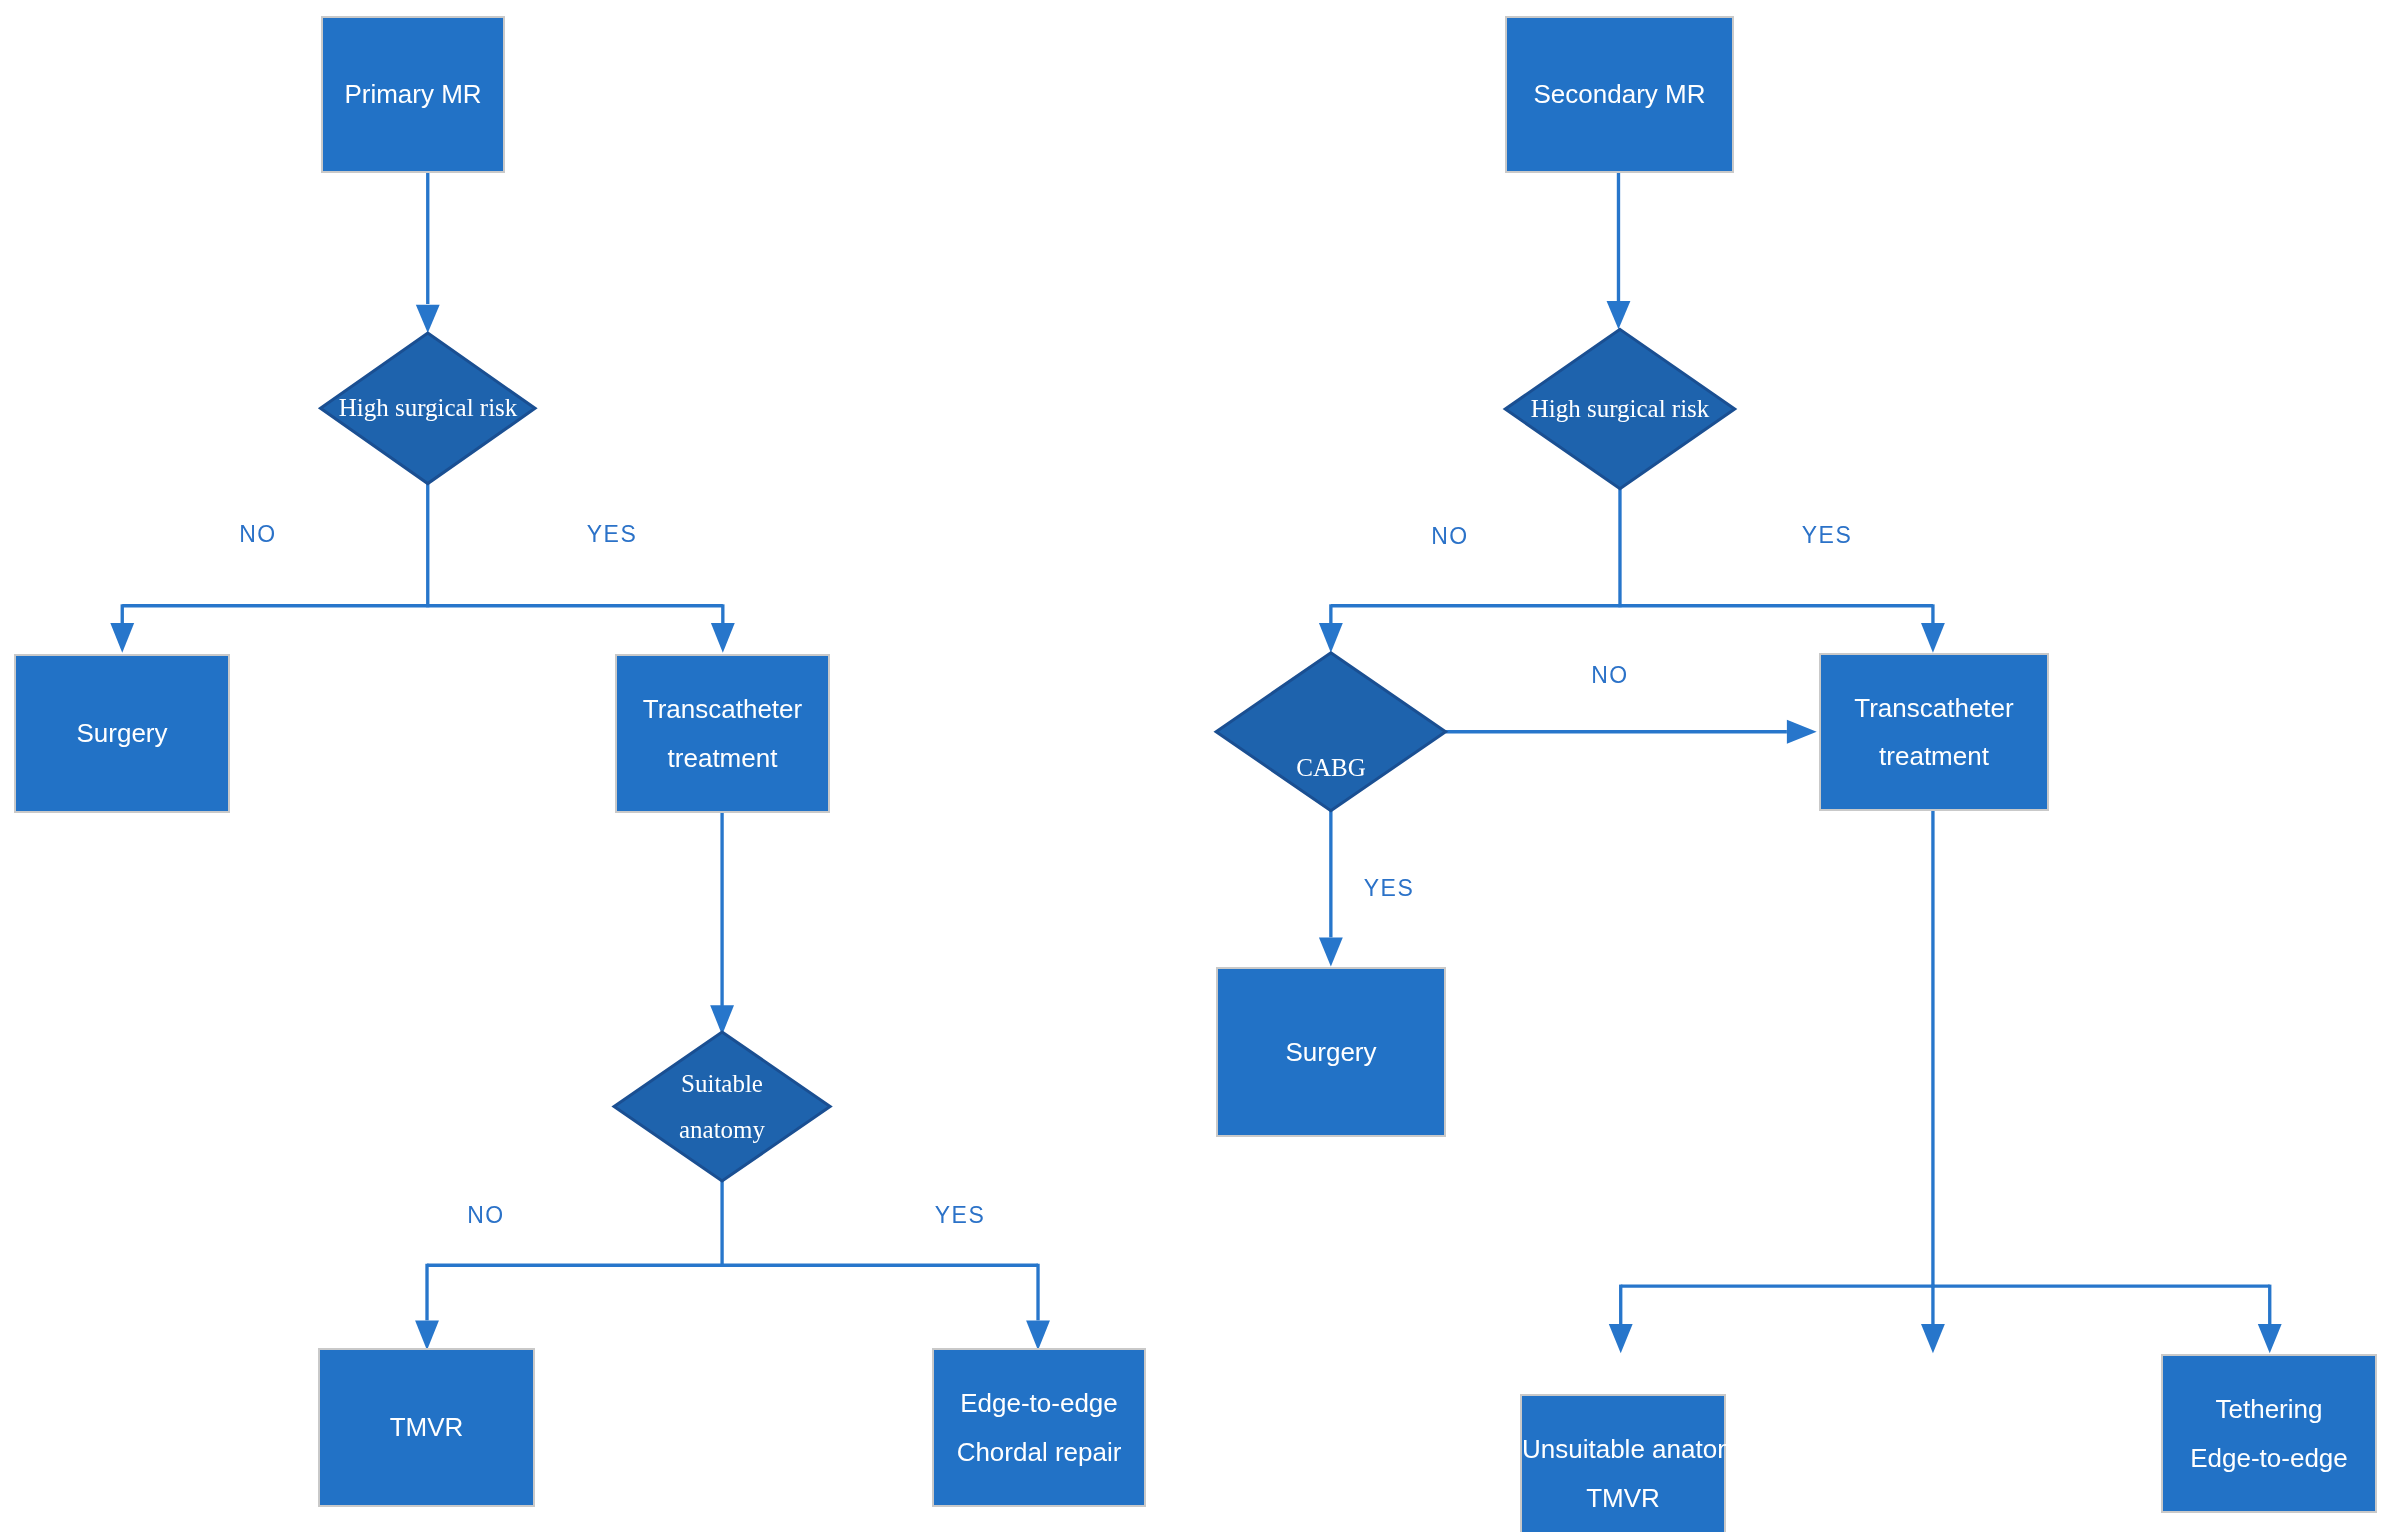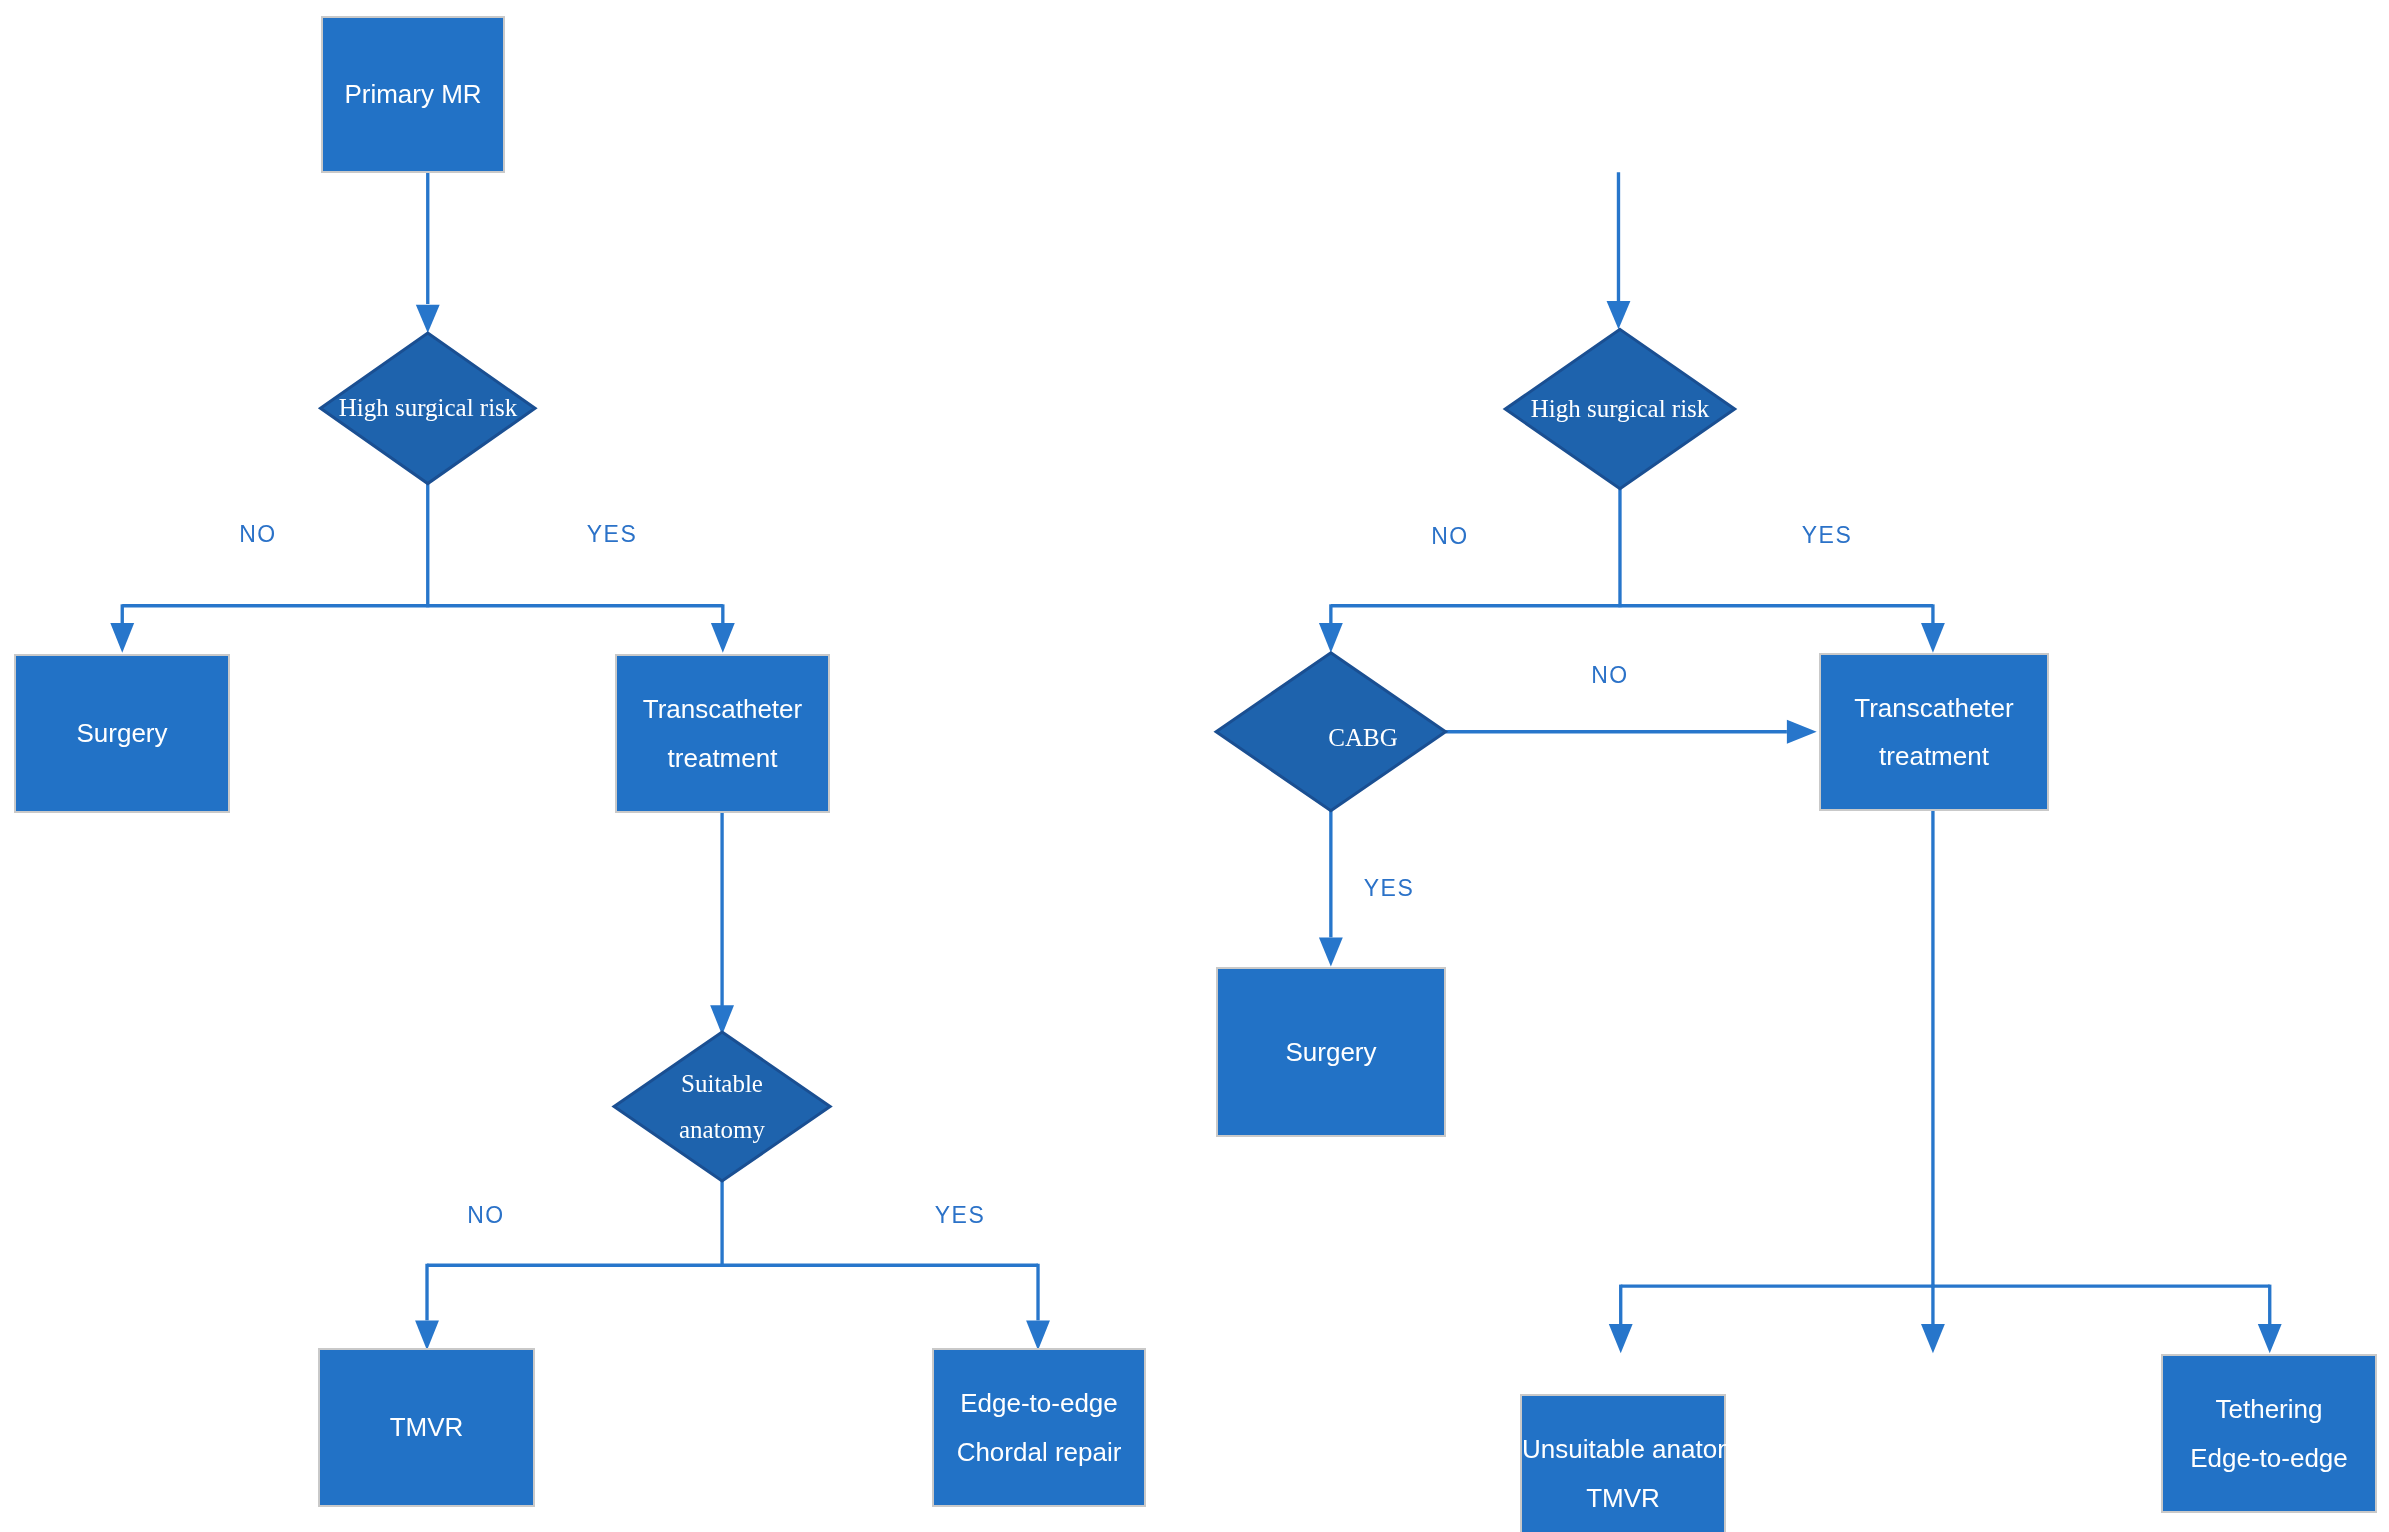--- a/index.html
+++ b/index.html
@@ -128,20 +128,25 @@
       </div>
   </div>
 
   <div class="rect-node" style="left:932px;top:1348px;width:214px;height:159px;">
     <div class="node-label">
       <div class="node-line">Edge-to-edge</div>
       <div class="node-line">Chordal repair</div>
     </div>
   </div>
 
+  <div class="rect-node" style="left:1505px;top:15.7px;width:229px;height:157px;">
+    <div class="node-label">
+        <div class="node-line">Secondary MR</div>
+      </div>
+  </div>
 
   <div class="rect-node" style="left:1819px;top:653px;width:230px;height:158px;">
     <div class="node-label">
       <div class="node-line">Transcatheter</div>
       <div class="node-line">treatment</div>
     </div>
   </div>
 
   <div class="rect-node" style="left:1216px;top:967px;width:230px;height:170px;">
     <div class="node-label">
@@ -163,21 +168,21 @@
       <div class="node-line">Edge-to-edge</div>
     </div>
   </div>
 
   <div class="diamond-label" style="left:428px;top:408px;">High surgical risk</div>
   <div class="diamond-label" style="left:722px;top:1107px;">
     <div>Suitable</div>
     <div>anatomy</div>
   </div>
   <div class="diamond-label" style="left:1620px;top:409px;">High surgical risk</div>
-  <div class="diamond-label" style="left:1331px;top:738px;margin-left:32px;">CABG</div>
+  <div class="diamond-label" style="left:1331px;top:768px;">CABG</div>
 
   <div class="branch-label" style="left:258px;top:534px;">NO</div>
   <div class="branch-label" style="left:612px;top:534px;">YES</div>
   <div class="branch-label" style="left:486px;top:1215px;">NO</div>
   <div class="branch-label" style="left:960px;top:1215px;">YES</div>
   <div class="branch-label" style="left:1450px;top:536px;">NO</div>
   <div class="branch-label" style="left:1827px;top:535px;">YES</div>
   <div class="branch-label" style="left:1610px;top:675px;">NO</div>
   <div class="branch-label" style="left:1389px;top:888px;">YES</div>
 

